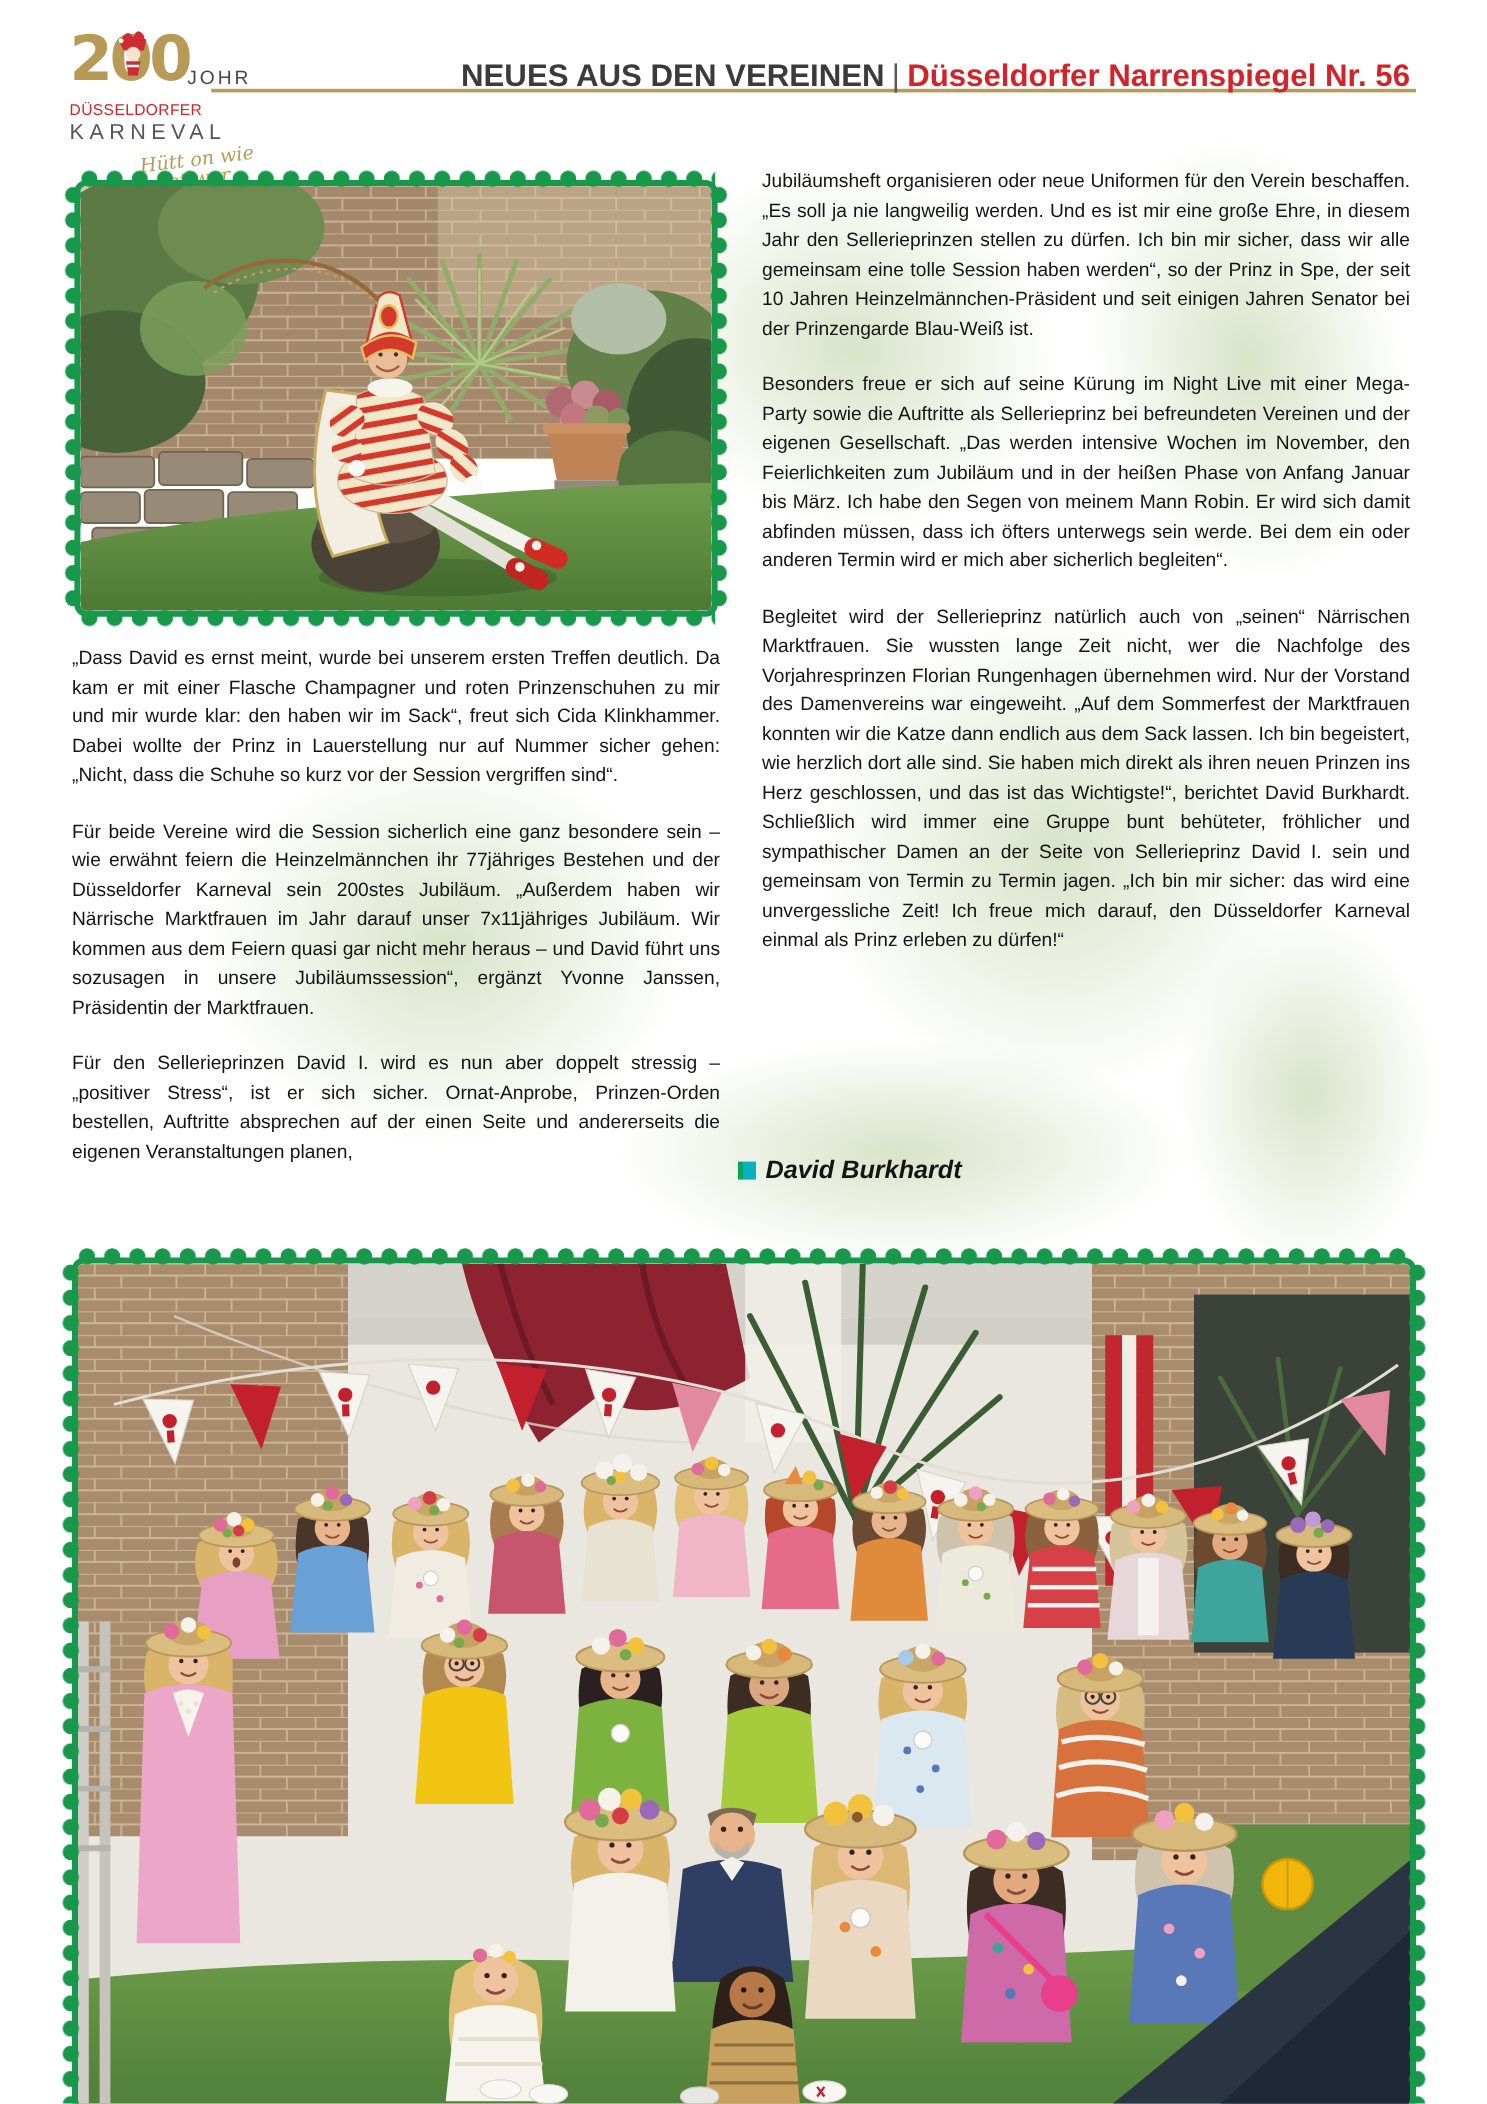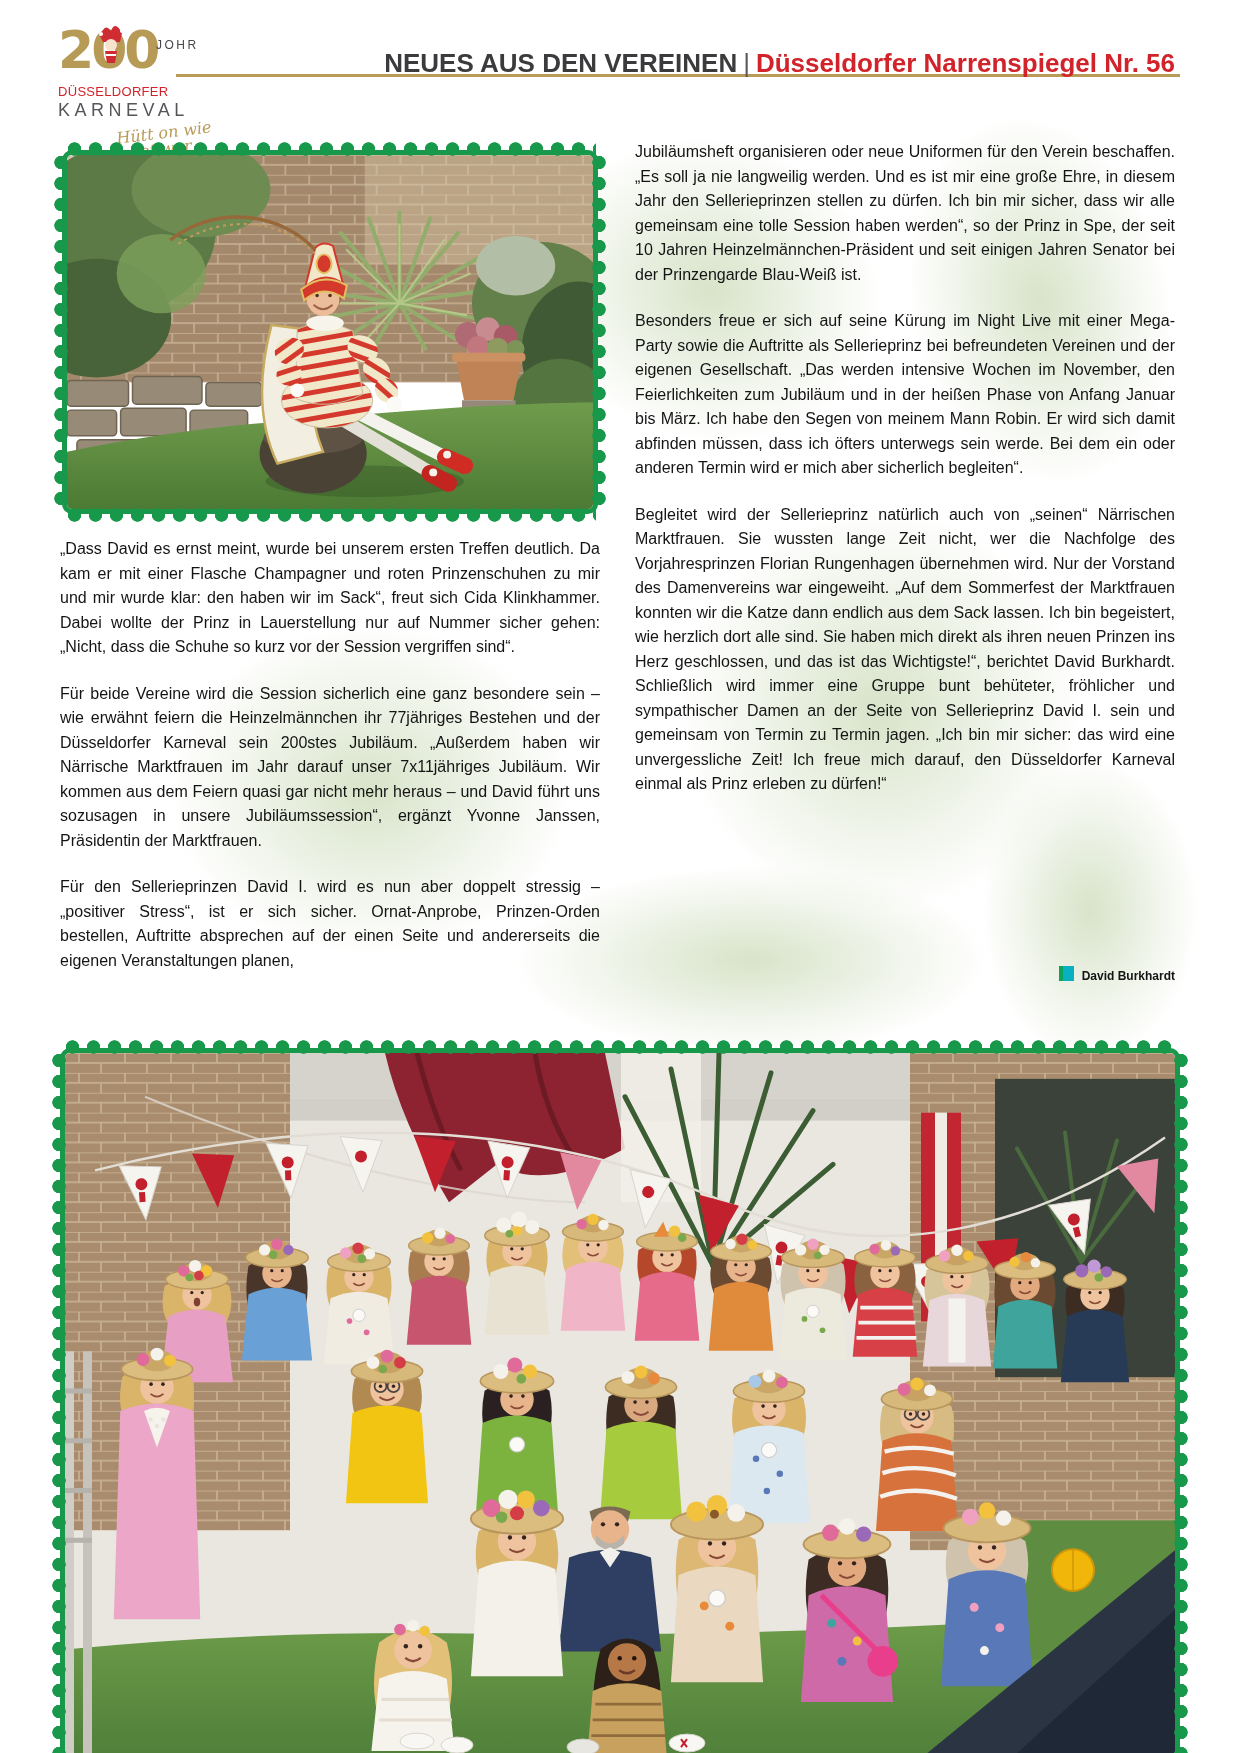--- a/index.html
+++ b/index.html
@@ -11,40 +11,40 @@
   }
   .layer{position:absolute;inset:0;}
   
   .wm{position:absolute;z-index:0;pointer-events:none;
       background:radial-gradient(closest-side,rgba(178,200,148,.50),rgba(178,200,148,0) 72%);}
   
   .logo{position:absolute;left:58px;top:24px;width:170px;z-index:2;}
   .logo-top{position:relative;height:56px;}
   .logo-200{font-family:"DejaVu Sans",sans-serif;font-size:52px;font-weight:bold;
             color:#b69a56;line-height:52px;letter-spacing:-3px;}
-  .logo-johr{position:absolute;left:98px;top:14px;font-size:12px;color:#47474b;letter-spacing:2.5px;}
+  .logo-johr{position:absolute;left:98px;top:33px;font-size:16px;color:#47474b;letter-spacing:2.5px;}
   .logo-jester{position:absolute;left:38px;top:-4px;}
   .logo-d{font-size:13px;font-weight:normal;color:#d2232a;letter-spacing:.3px;margin-top:4px;}
   .logo-k{font-size:18px;color:#55555a;letter-spacing:4.5px;margin-top:1px;}
   .logo-script{font-family:"DejaVu Serif",serif;font-style:italic;color:#b79b57;
                font-size:16px;line-height:16px;transform:rotate(-7deg);
                margin:4px 0 0 52px;text-align:center;width:110px;}
   .hdr-right{position:absolute;top:48px;right:64px;z-index:2;font-size:26px;font-weight:bold;
              color:#3b3b3d;white-space:nowrap;}
   .hdr-right .sep{font-weight:normal;color:#5a5a5e;padding:0 6px;}
   .hdr-right .issue{color:#d2232a;}
   .gold-rule{position:absolute;left:176px;right:59px;top:74px;height:3px;background:#b79b57;z-index:1;}
   
   .col{position:absolute;z-index:2;}
   .col p{margin:0 0 22px;font-size:16px;line-height:24.5px;color:#141414;
          text-align:justify;font-weight:500;hyphens:auto;}
   .col-left{left:60px;top:537px;width:540px;}
   .col-right{left:635px;top:140px;width:540px;}
   .attribution{position:absolute;right:64px;top:962px;width:560px;z-index:2;
-               text-align:right;font-size:12px;line-height:28px;font-weight:bold;color:#141414;}
+               text-align:left;font-size:21px;line-height:28px;font-weight:bold;font-style:italic;color:#141414;}
   .teal-sq{display:inline-block;width:15px;height:15px;margin-right:8px;vertical-align:-1px;
            background:linear-gradient(90deg,#0aa55a 0 28%,#08b0c2 28%);}
   
   .pw{position:absolute;z-index:2;}
   .photo-frame{position:absolute;inset:0;border:5px solid #17984b;border-radius:10px;
                overflow:hidden;background:#fff;box-sizing:border-box;}
   .ph-svg{position:absolute;inset:0;width:100%;height:100%;display:block;}
   .sc{position:absolute;z-index:3;pointer-events:none;}
   .sc.h{left:2px;right:2px;height:14px;
         background:radial-gradient(circle 7px at 10.5px 7px,#17984b 6.4px,rgba(0,0,0,0) 7px) left center/21px 14px repeat-x;}

